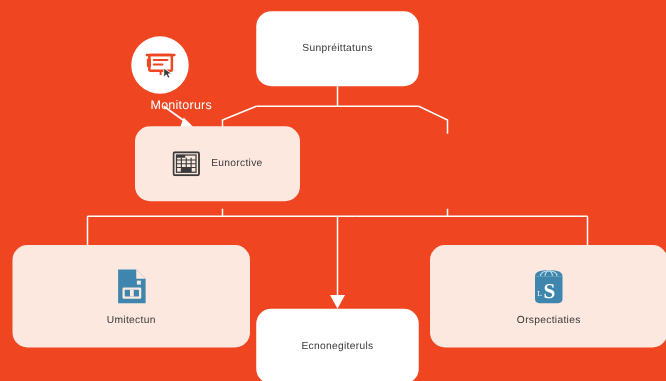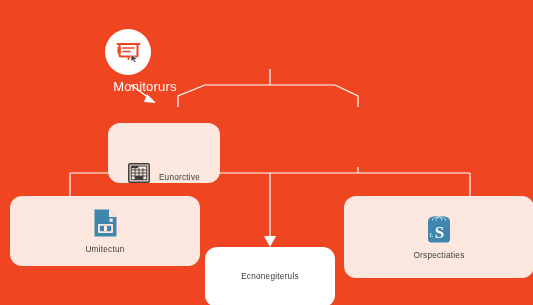--- a/index.html
+++ b/index.html
@@ -49,31 +49,31 @@
     gap: 7px;
   }
 
   
   #node-root {
     left: 205px; top: 9px;
     width: 130px; height: 60px;
   }
   
   #node-eunorctive {
-    left: 108px; top: 123px;
-    width: 112px; height: 60px; align-items: flex-end;
+    left: 108px; top: 101px;
+    width: 132px; height: 60px;
   }
   #node-connectturs {
     left: 288px; top: 107px;
     width: 140px; height: 60px;
   }
   
   #node-umitectun {
     left: 10px; top: 196px;
-    width: 190px; height: 70px; align-items: center;
+    width: 190px; height: 82px; align-items: center;
   }
   #node-ecnonegiteruls {
     left: 205px; top: 247px;
     width: 130px; height: 60px;
   }
   #node-orspectiaties {
     left: 344px; top: 196px;
     width: 190px; height: 82px;
   }
 
@@ -91,21 +91,21 @@
     width: 46px;
     height: 46px;
     border-radius: 50%;
     background: #ffffff;
     display: flex;
     align-items: center;
     justify-content: center;
   }
   #monitor-badge .badge-text {
     color: #ffffff;
-    font-size: 13px;
+    font-size: 10px;
     letter-spacing: 0.2px;
     white-space: nowrap;
     padding-left: 34px;
   }
 
   .icon-box {
     display: flex;
     align-items: center;
     justify-content: center;
     flex: 0 0 auto;
@@ -162,20 +162,23 @@
         <rect x="2.5" y="8" width="3.2" height="6.5" fill="#ef4520"></rect>
 
         <path d="M13.5,17.5 L13.5,21" stroke="#ef4520" stroke-width="1.6"></path>
 
         <path d="M16,15.5 L16,23 L18,20.8 L19.4,23.6 L21,22.8 L19.6,20.2 L22.5,20 Z" fill="#3b3b3b" stroke="#ffffff" stroke-width="0.7"></path>
       </svg>
     </div>
     <div class="badge-text">Monitorurs</div>
   </div>
 
+  <div id="node-root" class="node node-white">
+    <span class="node-label">Sunpréittatuns</span>
+  </div>
 
   <div id="node-eunorctive" class="node node-cream node-inline">
     <span class="icon-box">
       <svg width="22" height="20" viewBox="0 0 22 20">
         <rect x="0.8" y="0.8" width="20.4" height="18.4" rx="1.2" fill="#fce8df" stroke="#3b3b3b" stroke-width="1.5"></rect>
         <rect x="3.2" y="3" width="15.6" height="13.8" fill="none" stroke="#3b3b3b" stroke-width="1"></rect>
         <rect x="3.2" y="3" width="7" height="2.2" fill="#3b3b3b"></rect>
         <g fill="none" stroke="#3b3b3b" stroke-width="0.9">
           <path d="M3.2,7 L18.8,7"></path>
           <path d="M3.2,10 L18.8,10"></path>

